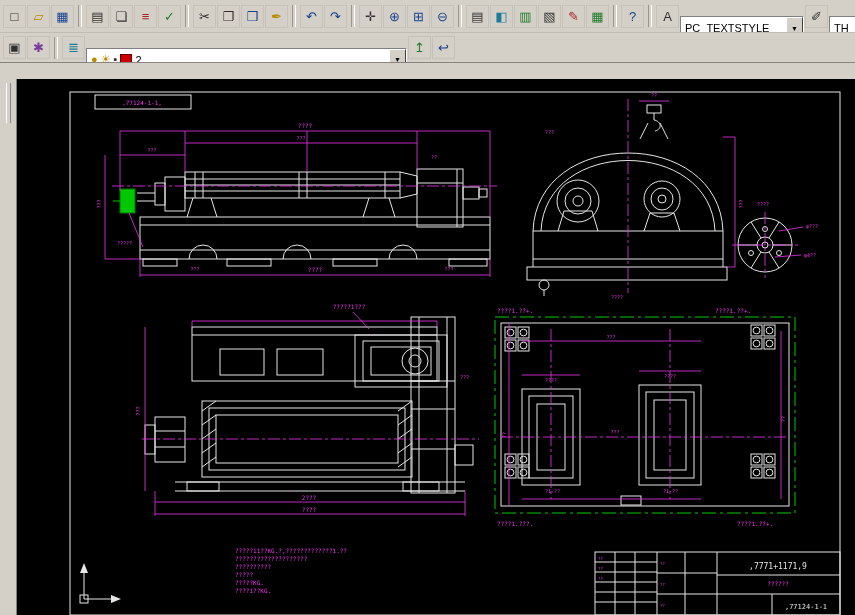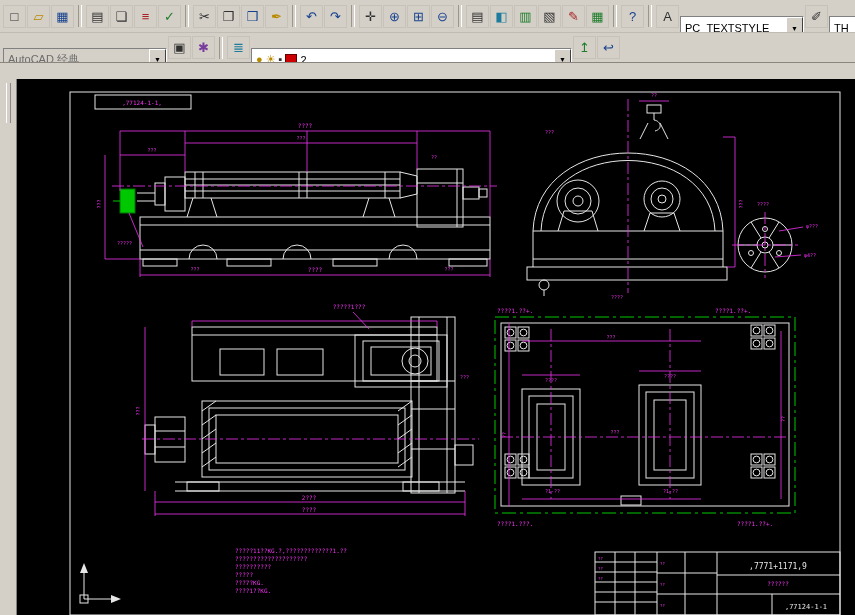--- a/index.html
+++ b/index.html
@@ -123,24 +123,20 @@
   </div>
   <button class="tbtn">
       <span class="ic cA">✐</span>
     </button>
   <div class="combo dim-combo">
     <span>TH_GBDI</span>
   </div>
 </div>
 
 <div class="tb row2">
-  <div class="combo disabled w-combo">
-    <span>AutoCAD 经典</span>
-    <span class="arrowbox">▼</span>
-  </div>
   <button class="tbtn">
       <span class="ic cA">▣</span>
     </button>
   <button class="tbtn">
       <span class="ic cP">✱</span>
     </button>
   <div class="sep"></div>
   <button class="tbtn">
       <span class="ic cC">≣</span>
     </button>

